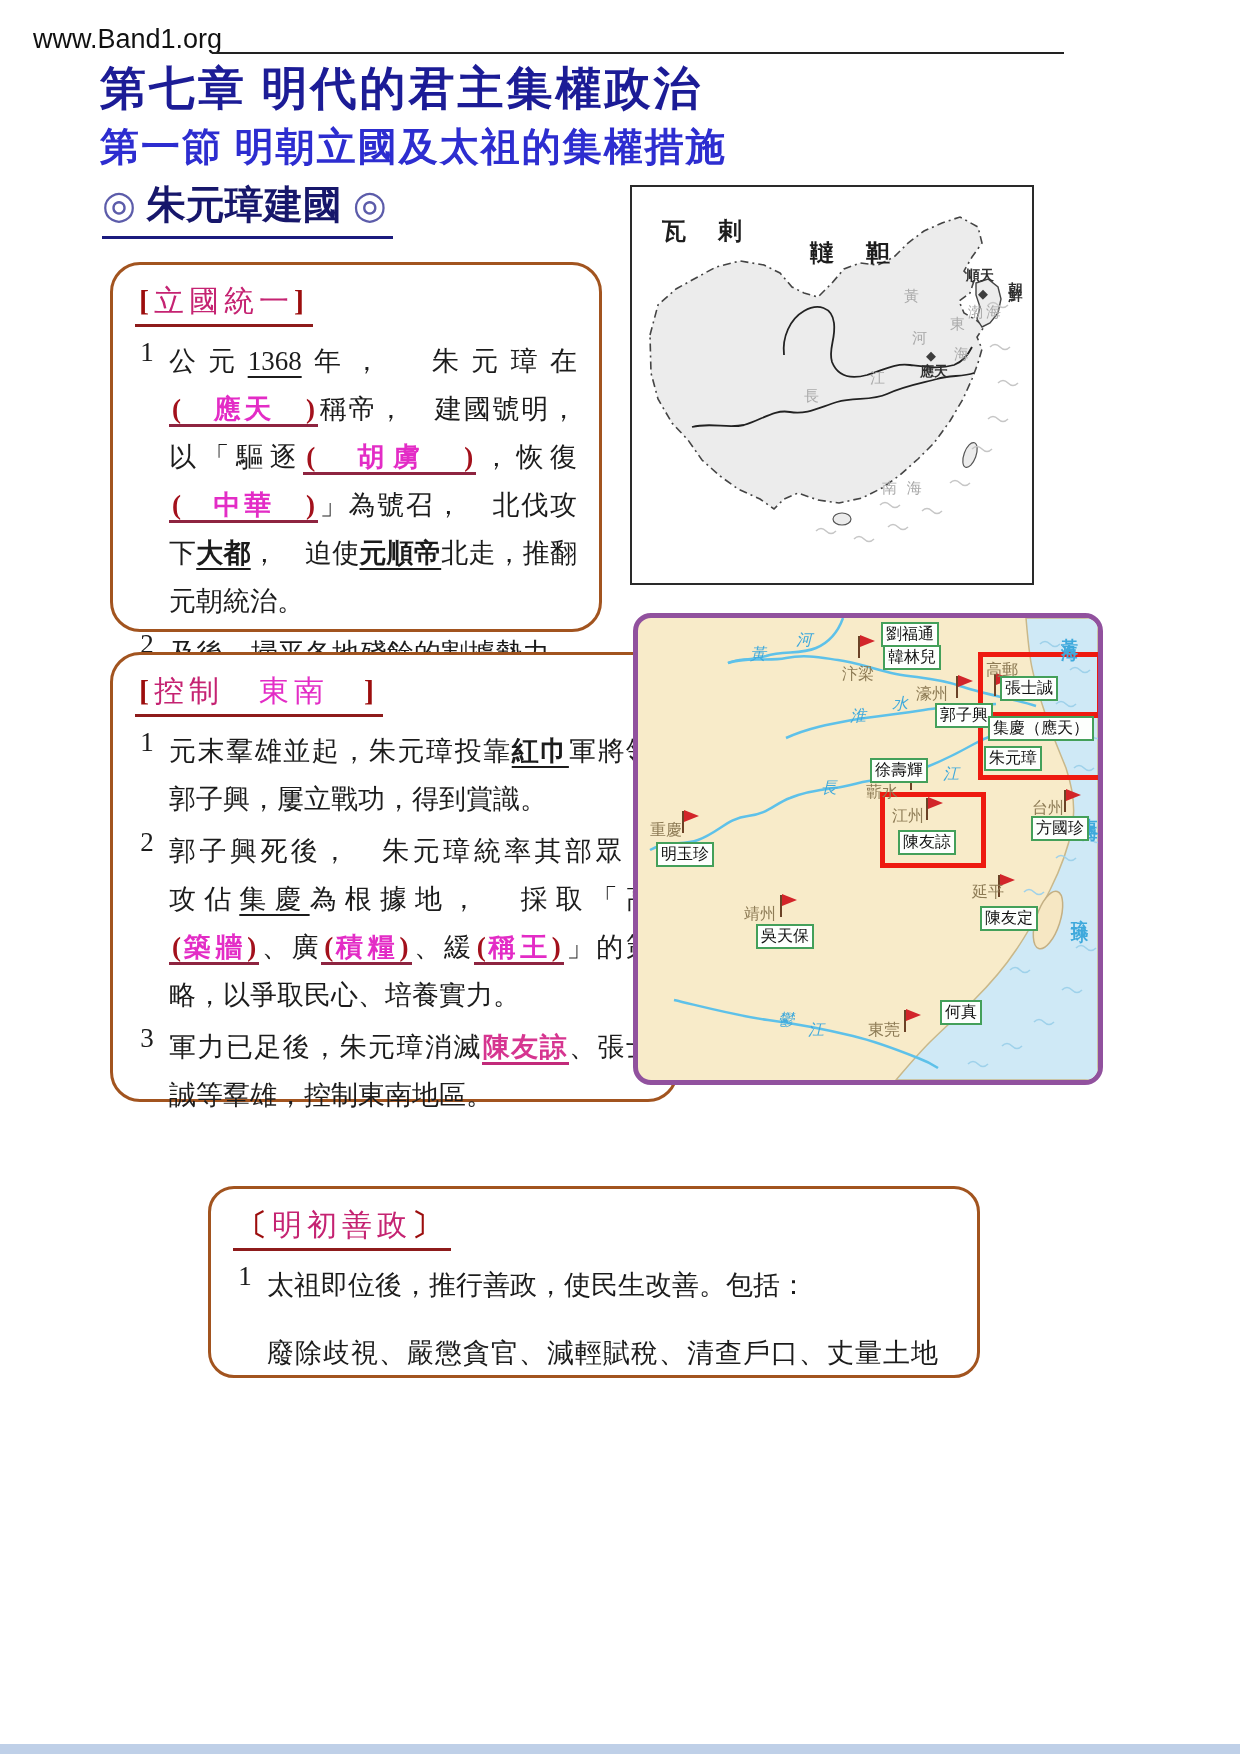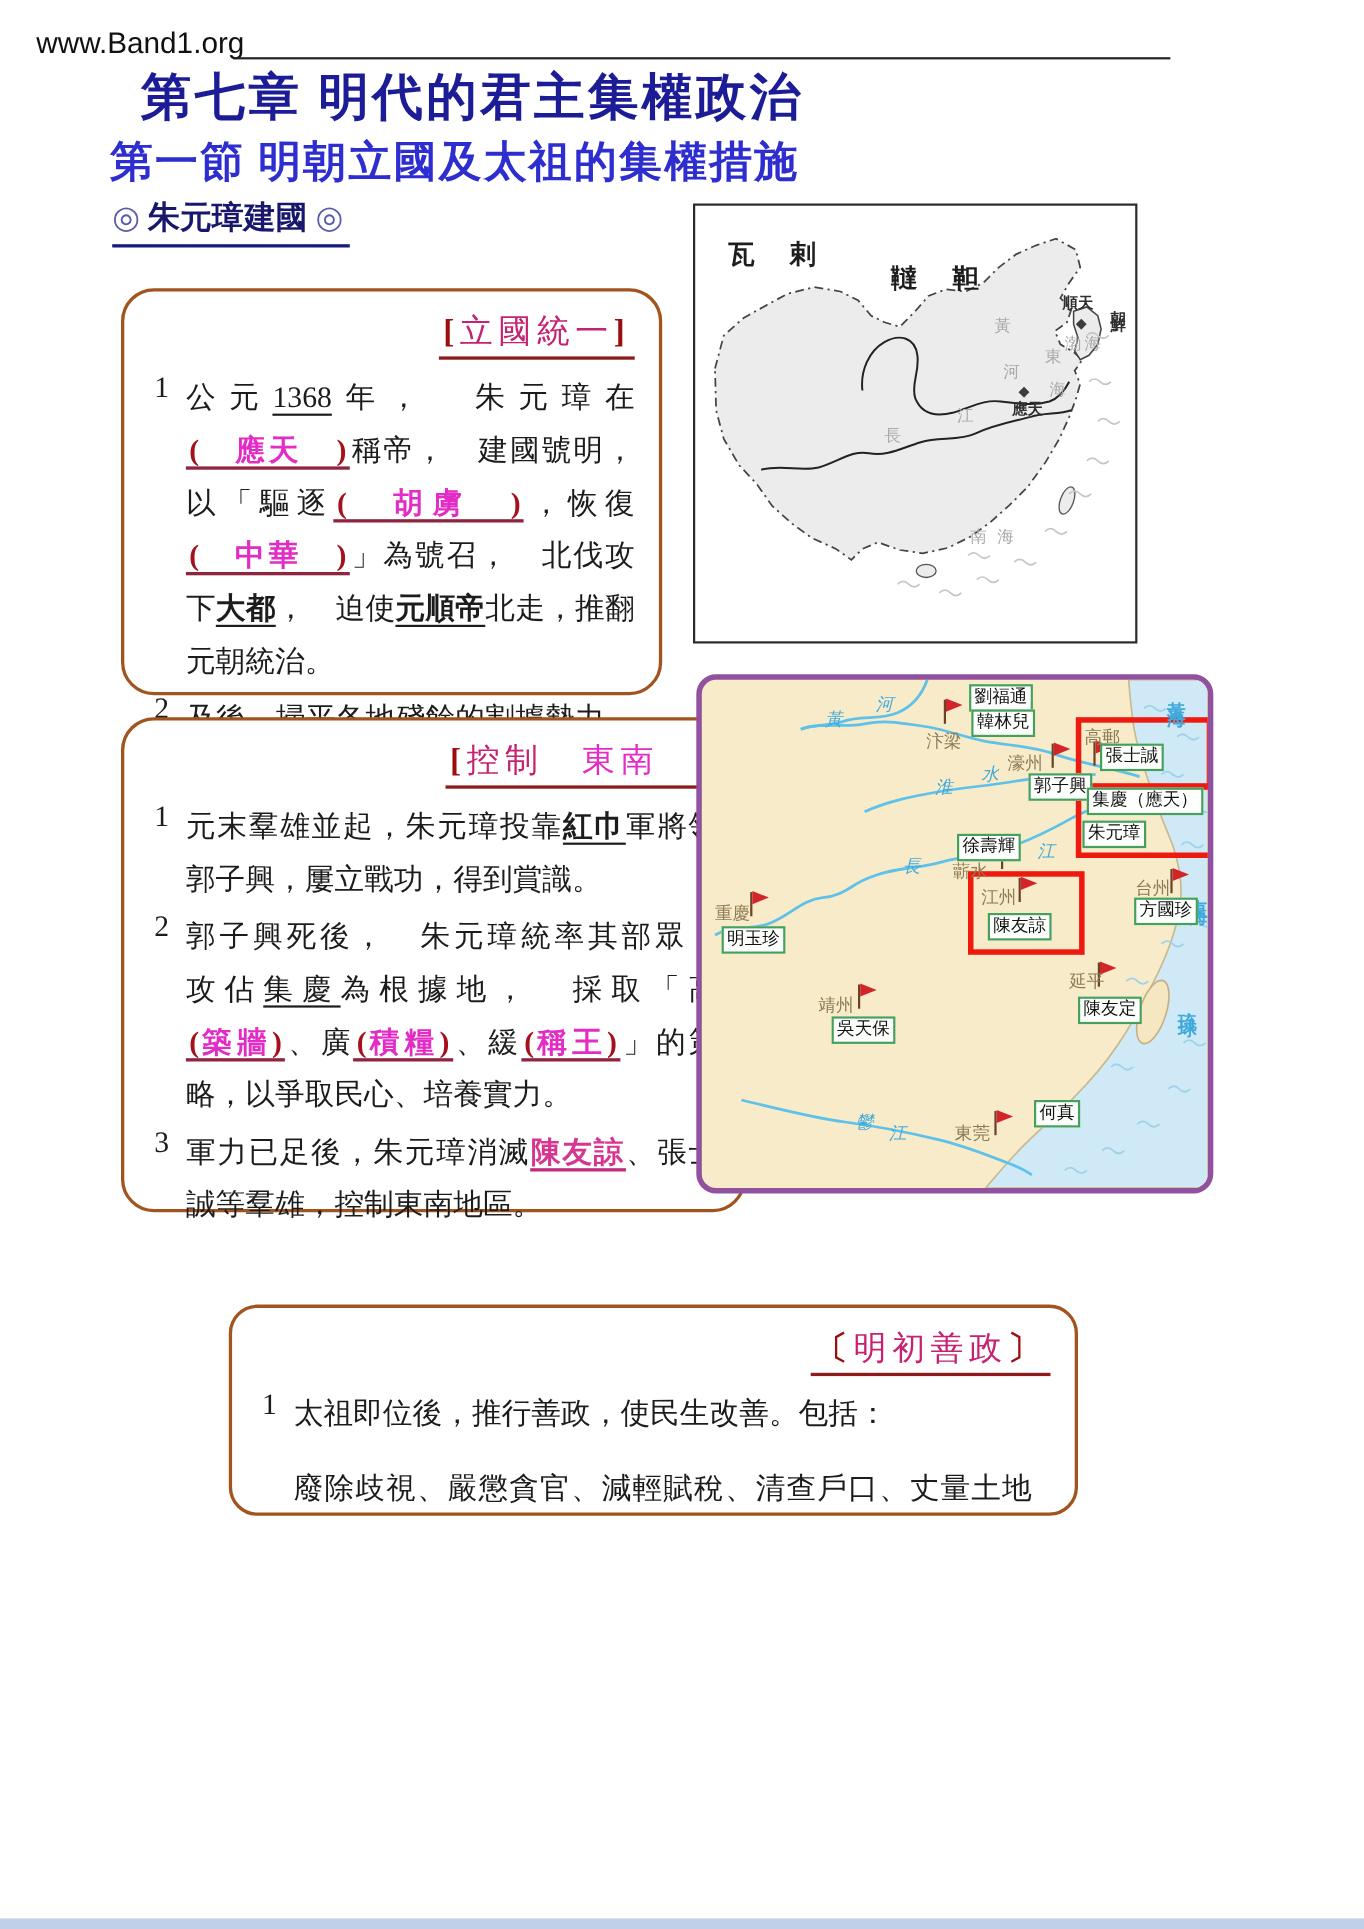--- a/index.html
+++ b/index.html
@@ -2,29 +2,29 @@
 <html><head>
 <meta charset="utf-8">
 <style>
   html,body{margin:0;padding:0;background:#888;}
   #page{position:relative;width:1240px;height:1754px;background:#ffffff;margin:0 auto;
         font-family:"Liberation Serif","DejaVu Serif",serif;overflow:hidden;}
   
   .site{position:absolute;left:33px;top:24px;font-family:"Liberation Sans","DejaVu Sans",sans-serif;
         font-size:27px;color:#111;}
   .hline{position:absolute;left:212px;top:52px;width:852px;height:2px;background:#222;}
-  .h1{position:absolute;left:100px;top:58px;font-size:46px;font-weight:bold;color:#1c1c96;letter-spacing:3px;white-space:nowrap;margin-left:28px;}
+  .h1{position:absolute;left:100px;top:58px;font-size:46px;font-weight:bold;color:#1c1c96;letter-spacing:3px;white-space:nowrap;}
   .h2{position:absolute;left:100px;top:120px;font-size:39px;font-weight:bold;color:#2d2dd0;letter-spacing:2px;white-space:nowrap;}
-  .topic{position:absolute;left:102px;top:178px;font-family:Liberation Serif, serif;
-         font-size:29px;font-weight:bold;color:#17176b;border-bottom:3px solid #1b1b7e;padding:0 6px 4px 0;white-space:nowrap;}
+  .topic{position:absolute;left:102px;top:178px;font-family:Liberation Sans, sans-serif;
+         font-size:39px;font-weight:bold;color:#17176b;border-bottom:3px solid #1b1b7e;padding:0 6px 4px 0;white-space:nowrap;}
   .topic .ring{color:#5c5caa;font-weight:normal;}
   
   .nbox{position:absolute;border:3px solid #a2541f;border-radius:30px;background:#fff;
         padding:14px 22px 10px 22px;box-sizing:border-box;}
-  .nbox .hwrap{text-align:right;margin:2px 0 10px 0;}
+  .nbox .hwrap{text-align:left;margin:2px 0 10px 0;}
   .nbox .hd{display:inline-block;font-size:30px;letter-spacing:5px;border-bottom:3px solid #8e1b1b;padding:0 4px 2px 4px;}
   .seg-hb{color:#9c0d0d;font-weight:bold;}
   .seg-hl{color:#c52372;}
   .seg-ha{color:#e32cc6;}
   .itm{display:flex;gap:10px;font-size:27px;color:#1c1c1c;margin-bottom:4px;}
   .itm .n{flex:none;width:24px;text-align:center;}
   .itm .tx{flex:1;line-height:1.78;text-align:justify;}
   .seg-t{}
   .seg-u{text-decoration:underline;text-decoration-thickness:2px;text-underline-offset:6px;}
   .seg-bu{font-weight:bold;text-decoration:underline;text-decoration-thickness:2px;text-underline-offset:6px;}

